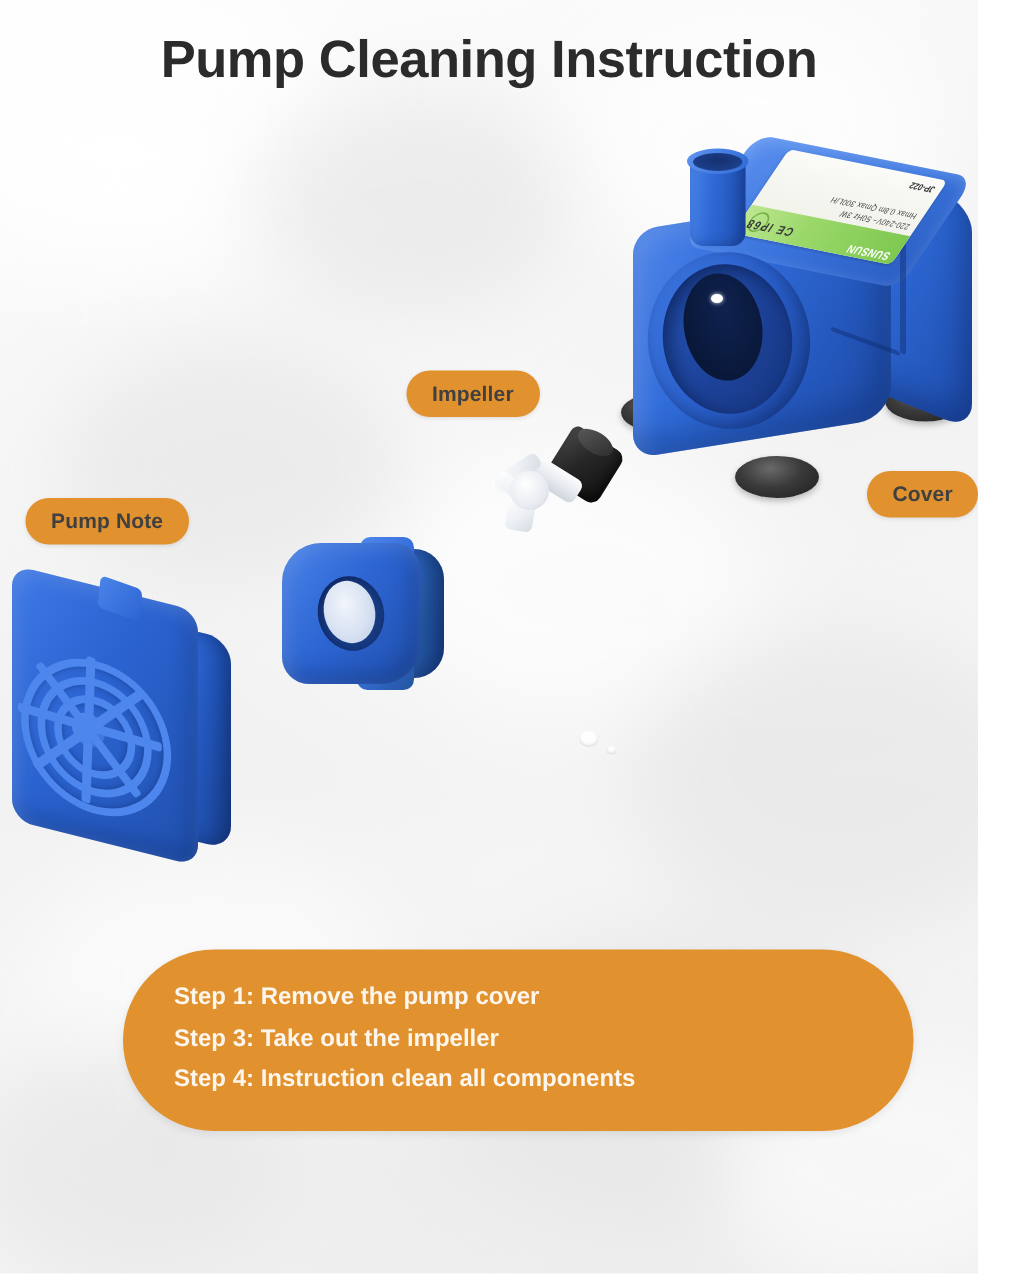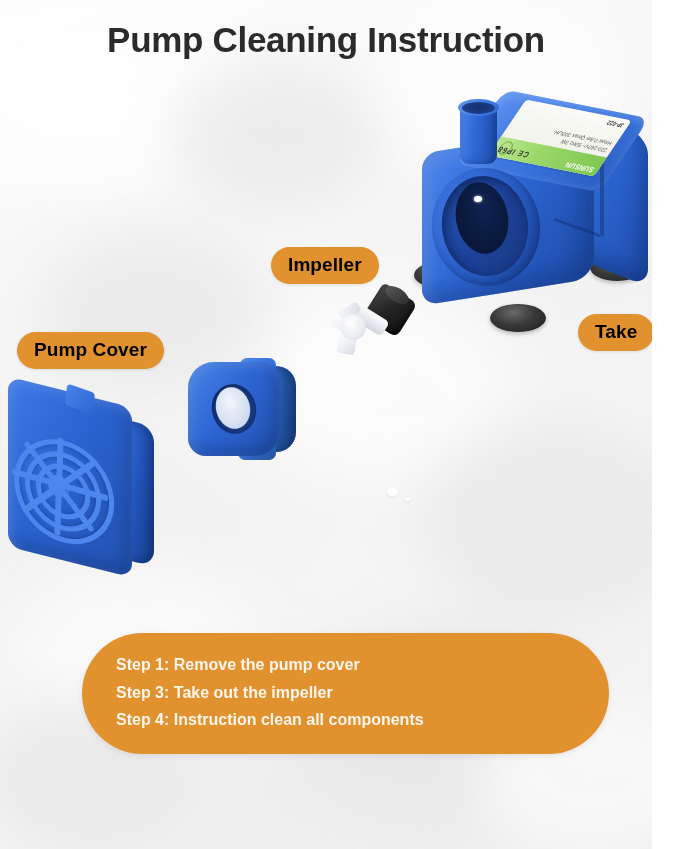--- a/index.html
+++ b/index.html
@@ -51,22 +51,22 @@
     font-size: 35px;
     font-weight: 700;
     letter-spacing: -0.3px;
     color: #2b2b2b;
   }
 
   
   .badge {
     position: absolute;
     background: #e2912f;
-    color: #000000;
-    font-size: 19px;
+    color: #404040;
+    font-size: 14px;
     font-weight: 700;
     letter-spacing: 0.1px;
     padding: 7px 17px 8px;
     border-radius: 22px;
     white-space: nowrap;
     box-shadow: 0 1px 3px rgba(0,0,0,0.10);
   }
 
   
   .steps-panel {
@@ -583,24 +583,24 @@
     <div class="imp-hub"></div>
   </div>
 
   <div class="droplet" style="left:386px; top:487px; width:13px; height:11px;"></div>
   <div class="droplet" style="left:404px; top:497px; width:7px;  height:6px;"></div>
 
   <div class="badge" style="left:271px; top:247px;">
     <span>Impeller</span>
   </div>
   <div class="badge" style="left:578px; top:314px;">
-    <span>Take</span>
+    <span>Cover</span>
   </div>
   <div class="badge" style="left:17px; top:332px;">
-    <span>Pump Cover</span>
+    <span>Pump Note</span>
   </div>
 
   <div class="steps-panel">
     <div class="step-line">Step 1: Remove the pump cover</div>
     <div class="step-line">Step 3: Take out the impeller</div>
     <div class="step-line">Step 4: Instruction clean all components</div>
   </div>
 
 
 </div>

